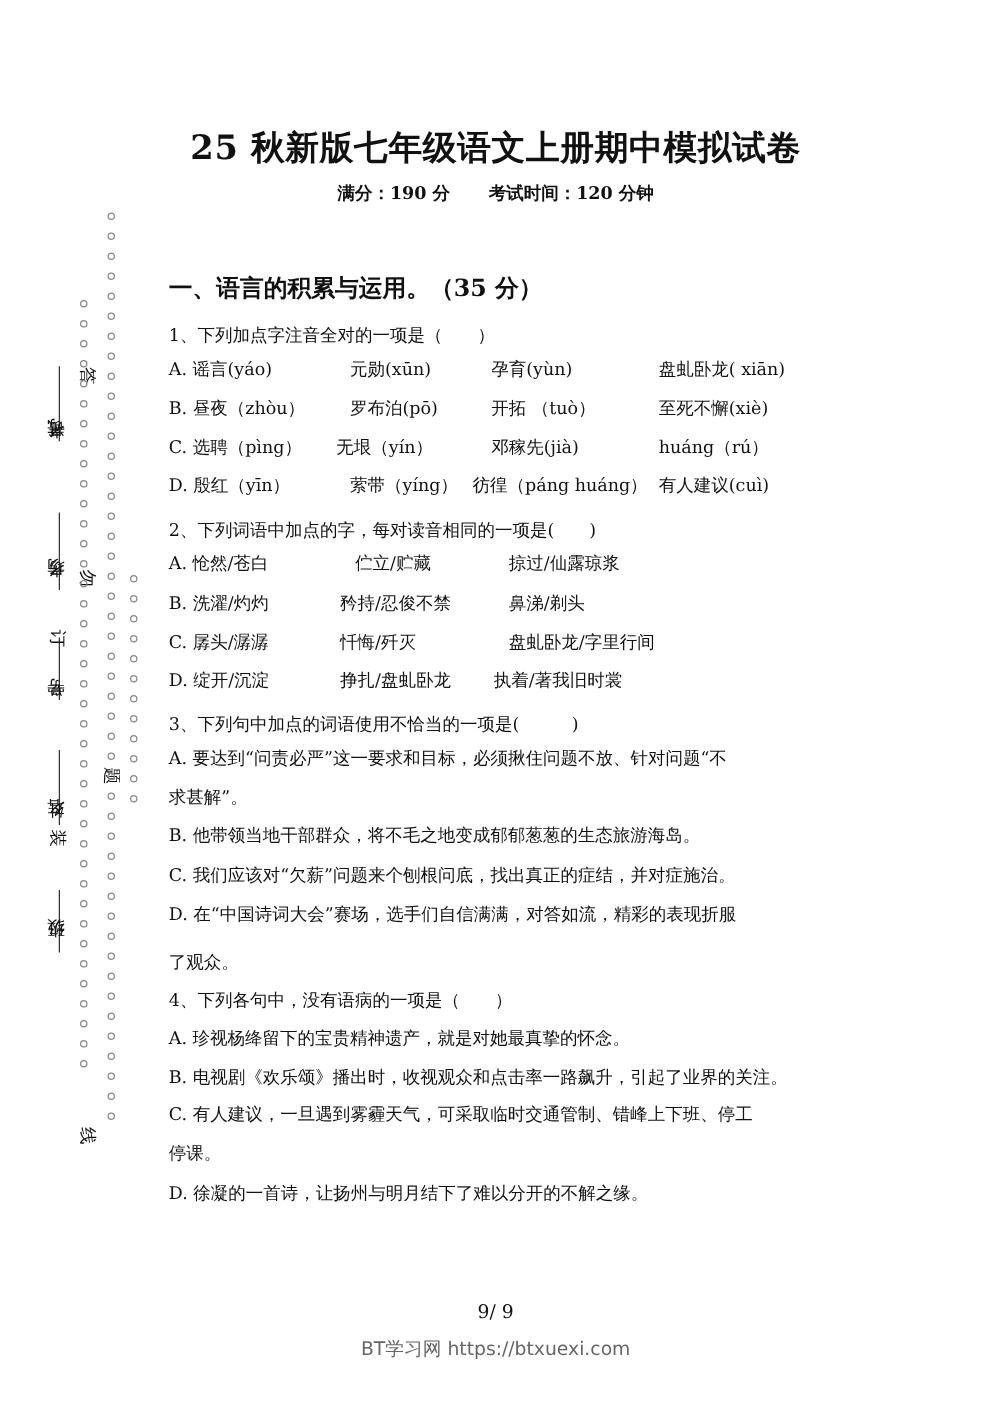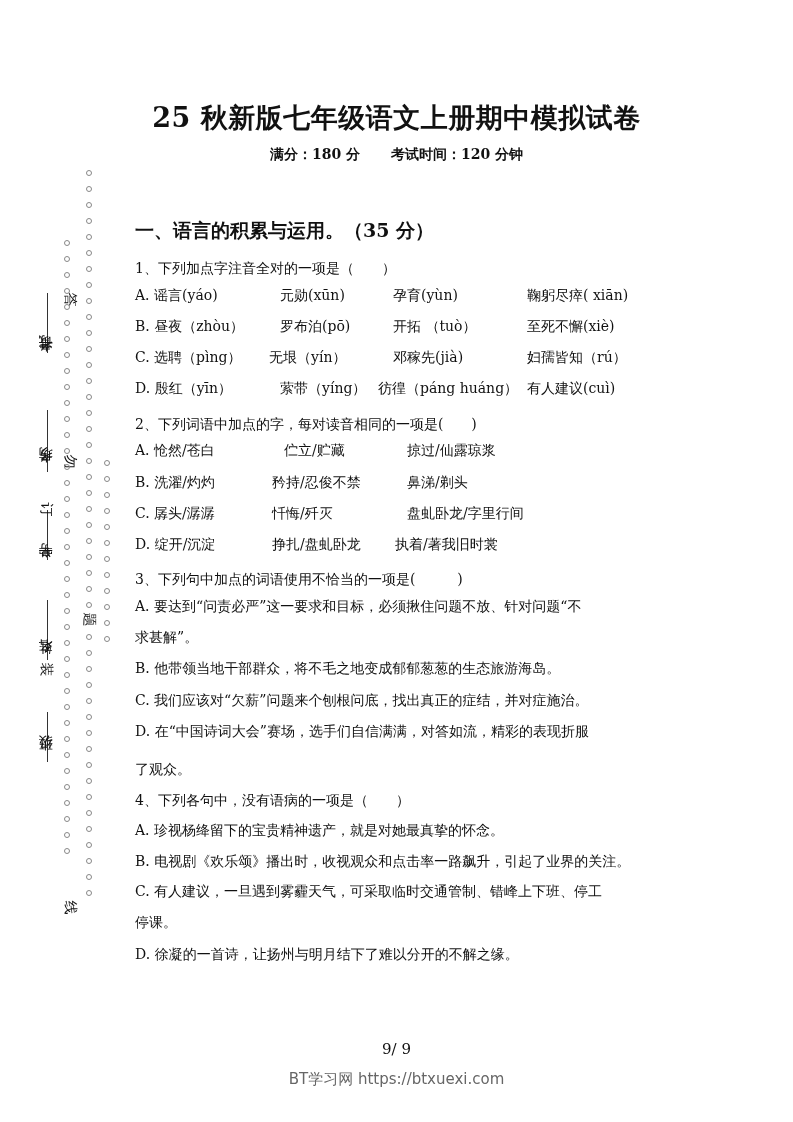--- a/index.html
+++ b/index.html
@@ -17,44 +17,44 @@
   .vlabel { position:absolute; font-size:14px; writing-mode:vertical-rl; transform:rotate(180deg); letter-spacing:2px; }
   .uline { position:absolute; width:1px; background:#333; }
   .circ { position:absolute; width:4px; height:4px; border:1px solid #888; border-radius:50%; }
   .mark { position:absolute; font-size:14px; writing-mode:vertical-rl; transform:rotate(90deg); }
 </style>
 </head>
 <body>
 
 <div class="title">25 秋新版七年级语文上册期中模拟试卷</div>
 <div class="subtitle">
-  <span>满分：180 分</span>
+  <span>满分：190 分</span>
   <span>考试时间：120 分钟</span>
 </div>
 
 <div class="section">一、语言的积累与运用。（35 分）</div>
 
 <div class="q" style="top:260px">1、下列加点字注音全对的一项是（　　）</div>
 <div class="row" style="top:287px;">
   <span class="cell" style="left:0">A. 谣言(yáo)</span>
   <span class="cell" style="left:145px">元勋(xūn)</span>
   <span class="cell" style="left:258px">孕育(yùn)</span>
-  <span class="cell" style="left:392px">鞠躬尽瘁( xiān)</span>
+  <span class="cell" style="left:392px">盘虬卧龙( xiān)</span>
 </div>
 <div class="row" style="top:318px;">
   <span class="cell" style="left:0">B. 昼夜（zhòu）</span>
   <span class="cell" style="left:145px">罗布泊(pō)</span>
   <span class="cell" style="left:258px">开拓 （tuò）</span>
   <span class="cell" style="left:392px">至死不懈(xiè)</span>
 </div>
 <div class="row" style="top:349px;">
   <span class="cell" style="left:0">C. 选聘（pìng）</span>
   <span class="cell" style="left:134px">无垠（yín）</span>
   <span class="cell" style="left:258px">邓稼先(jià)</span>
-  <span class="cell" style="left:392px">妇孺皆知（rú）</span>
+  <span class="cell" style="left:392px">huáng（rú）</span>
 </div>
 <div class="row" style="top:380px;">
   <span class="cell" style="left:0">D. 殷红（yīn）</span>
   <span class="cell" style="left:145px">萦带（yíng）</span>
   <span class="cell" style="left:243px">彷徨（páng huáng）</span>
   <span class="cell" style="left:392px">有人建议(cuì)</span>
 </div>
 
 <div class="q" style="top:416px">2、下列词语中加点的字，每对读音相同的一项是(　　)</div>
 <div class="row" style="top:442px;">

